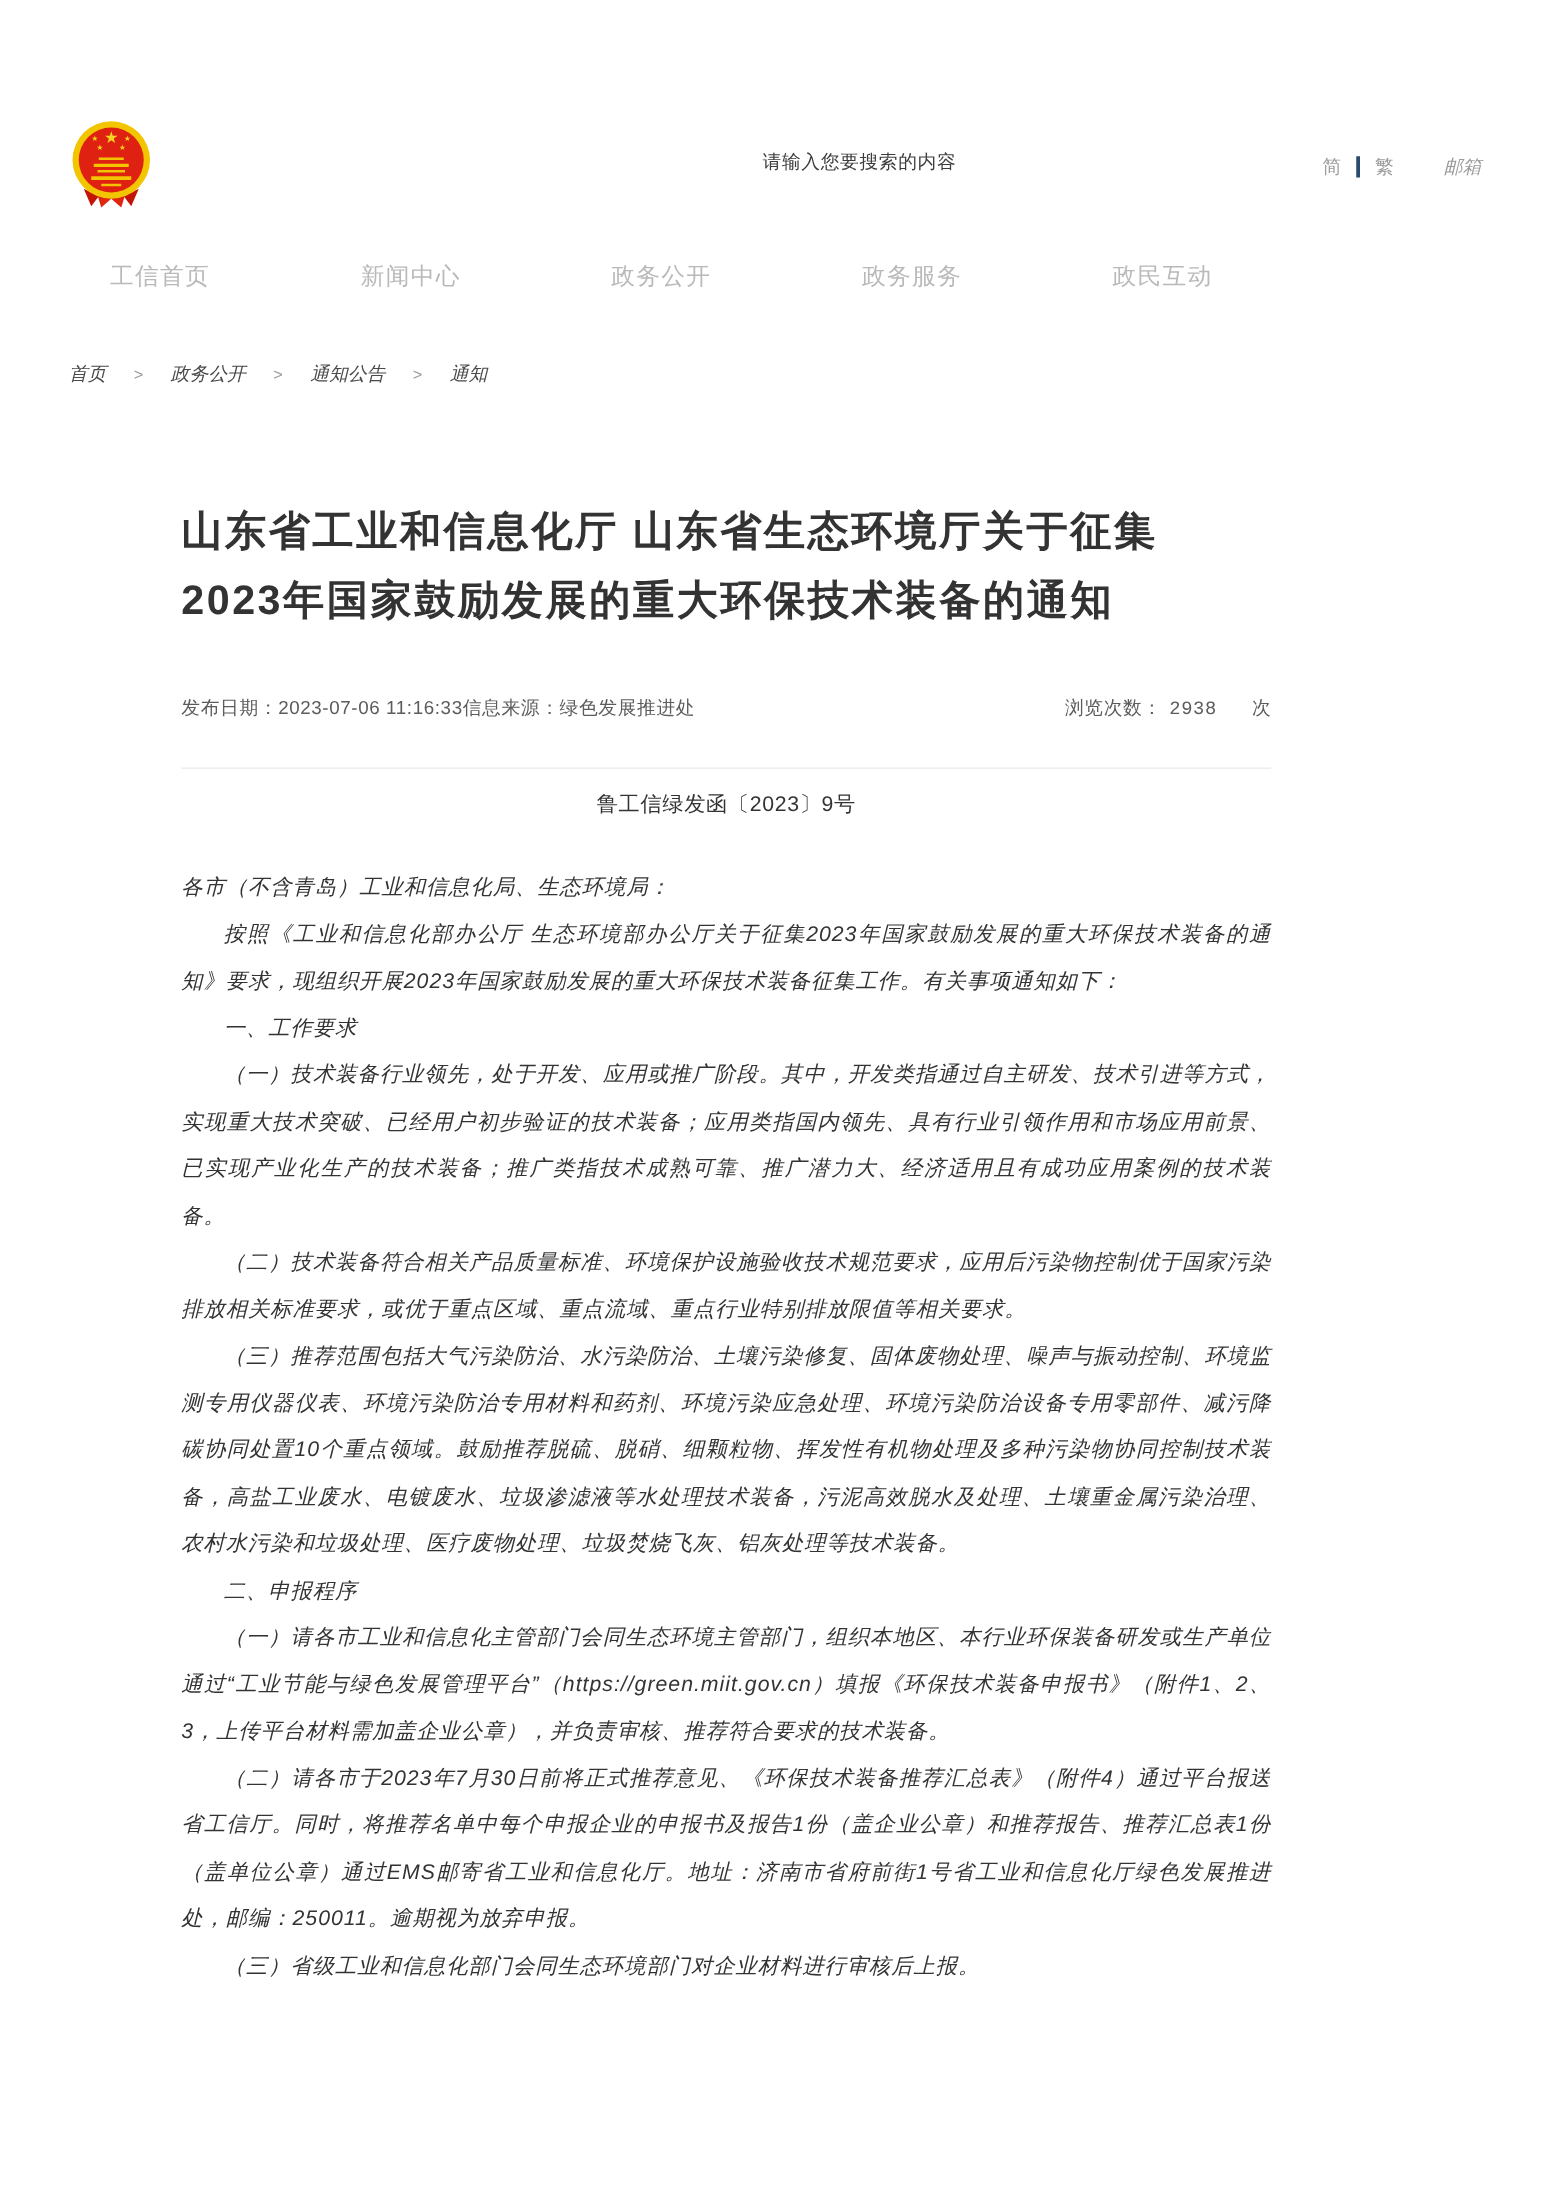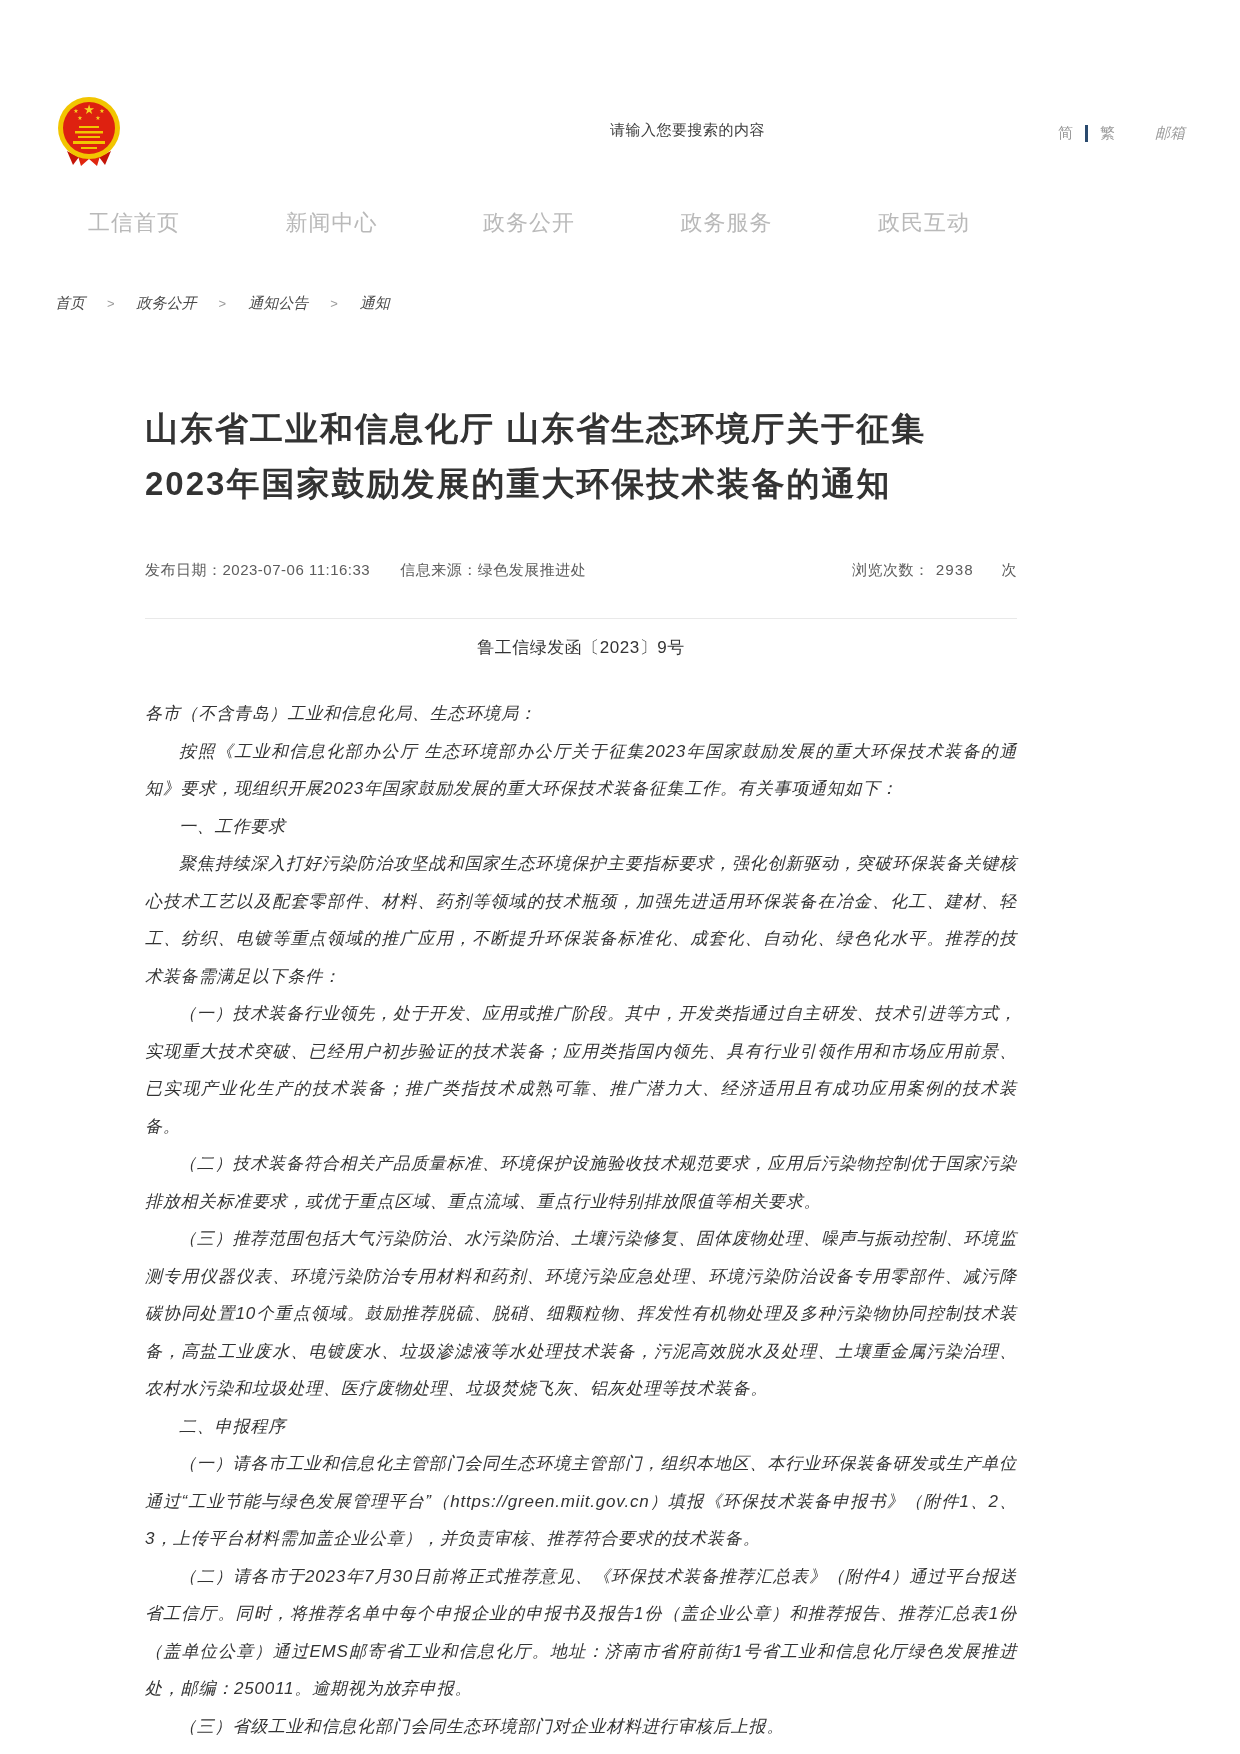--- a/index.html
+++ b/index.html
@@ -14,35 +14,35 @@
   .search-input { width: 300px; height: 34px; border: none; outline: none; font-size: 15px;
                   color: #333; background: transparent; font-family: inherit; letter-spacing: 0.5px; }
   .search-input::placeholder { color: #3d3d3d; opacity: 1; }
   .lang { position: absolute; right: 55px; top: 124px; display: flex; align-items: center; font-size: 15px; color: #9a9a9a; }
   .lang-item { cursor: pointer; }
   .lang-divider { display: inline-block; width: 3px; height: 17px; background: #2a4a6e; margin: 0 12px; }
   .lang-item.mail { margin-left: 40px; font-style: italic; }
 
   
   .main-nav { width: 882px; margin: 16px 0 0 88px; display: flex; justify-content: space-between; }
-  .nav-item { font-size: 22px; color: #b9b9b9; letter-spacing: 1px; cursor: pointer; }
+  .nav-item { font-size: 19px; color: #b9b9b9; letter-spacing: 1px; cursor: pointer; }
 
   
   .breadcrumb { margin: 56px 0 0 55px; font-size: 15px; color: #4a4a4a; display: flex; align-items: center; }
   .crumb { cursor: pointer; font-style: italic; }
   .crumb-sep { color: #9b9b9b; margin: 0 22px; font-size: 13px; }
 
   
   .content { width: 872px; margin: 88px 0 0 145px; }
   .title { font-size: 33px; font-weight: 700; color: #333; text-align: left;
            line-height: 55px; letter-spacing: 2px; }
   .title-line { display: block; }
   .meta { margin-top: 50px; display: flex; justify-content: space-between; align-items: center;
           font-size: 15px; color: #5c5c5c; letter-spacing: 0.5px; }
-  .meta-left { display: flex; gap: 30px; }
+  .meta-left { display: flex; }
   .meta-right .views-num { margin: 0 14px 0 6px; font-family: Liberation Mono, monospace; }
   .meta-right .views-unit { margin-left: 14px; }
   .divider { margin-top: 38px; height: 1px; background: #e9e9e9; }
   .doc-number { margin-top: 16px; text-align: center; font-size: 17px; color: #333; line-height: 26px; letter-spacing: 0.5px; }
 
   .body { margin-top: 34px; font-style: italic; }
   .body-para { font-size: 17px; color: #333; line-height: 37.5px; letter-spacing: 0.8px;
                text-align: justify; }
   .body-para.indent { text-indent: 2em; }
 
@@ -122,21 +122,20 @@
     </div>
 
     <div class="divider"></div>
 
     <div class="doc-number">鲁工信绿发函〔2023〕9号</div>
 
     <div class="body">
         <p class="body-para">各市（不含青岛）工业和信息化局、生态环境局：</p>
         <p class="body-para indent">按照《工业和信息化部办公厅 生态环境部办公厅关于征集2023年国家鼓励发展的重大环保技术装备的通知》要求，现组织开展2023年国家鼓励发展的重大环保技术装备征集工作。有关事项通知如下：</p>
         <p class="body-para indent">一、工作要求</p>
-        <p class="body-para indent">聚焦持续深入打好污染防治攻坚战和国家生态环境保护主要指标要求，强化创新驱动，突破环保装备关键核心技术工艺以及配套零部件、材料、药剂等领域的技术瓶颈，加强先进适用环保装备在冶金、化工、建材、轻工、纺织、电镀等重点领域的推广应用，不断提升环保装备标准化、成套化、自动化、绿色化水平。推荐的技术装备需满足以下条件：</p>
         <p class="body-para indent">（一）技术装备行业领先，处于开发、应用或推广阶段。其中，开发类指通过自主研发、技术引进等方式，实现重大技术突破、已经用户初步验证的技术装备；应用类指国内领先、具有行业引领作用和市场应用前景、已实现产业化生产的技术装备；推广类指技术成熟可靠、推广潜力大、经济适用且有成功应用案例的技术装备。</p>
         <p class="body-para indent">（二）技术装备符合相关产品质量标准、环境保护设施验收技术规范要求，应用后污染物控制优于国家污染排放相关标准要求，或优于重点区域、重点流域、重点行业特别排放限值等相关要求。</p>
         <p class="body-para indent">（三）推荐范围包括大气污染防治、水污染防治、土壤污染修复、固体废物处理、噪声与振动控制、环境监测专用仪器仪表、环境污染防治专用材料和药剂、环境污染应急处理、环境污染防治设备专用零部件、减污降碳协同处置10个重点领域。鼓励推荐脱硫、脱硝、细颗粒物、挥发性有机物处理及多种污染物协同控制技术装备，高盐工业废水、电镀废水、垃圾渗滤液等水处理技术装备，污泥高效脱水及处理、土壤重金属污染治理、农村水污染和垃圾处理、医疗废物处理、垃圾焚烧飞灰、铝灰处理等技术装备。</p>
         <p class="body-para indent">二、申报程序</p>
         <p class="body-para indent">（一）请各市工业和信息化主管部门会同生态环境主管部门，组织本地区、本行业环保装备研发或生产单位通过“工业节能与绿色发展管理平台”（https://green.miit.gov.cn）填报《环保技术装备申报书》（附件1、2、3，上传平台材料需加盖企业公章），并负责审核、推荐符合要求的技术装备。</p>
         <p class="body-para indent">（二）请各市于2023年7月30日前将正式推荐意见、《环保技术装备推荐汇总表》（附件4）通过平台报送省工信厅。同时，将推荐名单中每个申报企业的申报书及报告1份（盖企业公章）和推荐报告、推荐汇总表1份（盖单位公章）通过EMS邮寄省工业和信息化厅。地址：济南市省府前街1号省工业和信息化厅绿色发展推进处，邮编：250011。逾期视为放弃申报。</p>
         <p class="body-para indent">（三）省级工业和信息化部门会同生态环境部门对企业材料进行审核后上报。</p>
       </div>
   </main>
 

